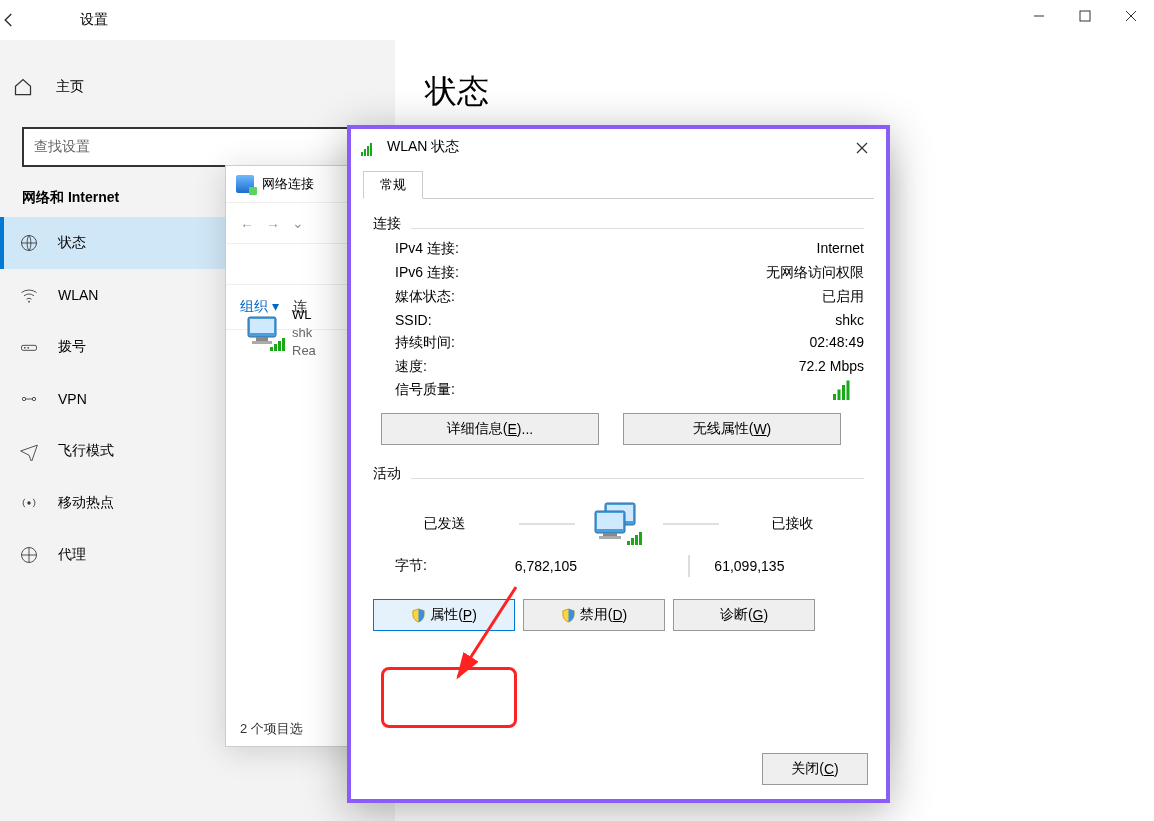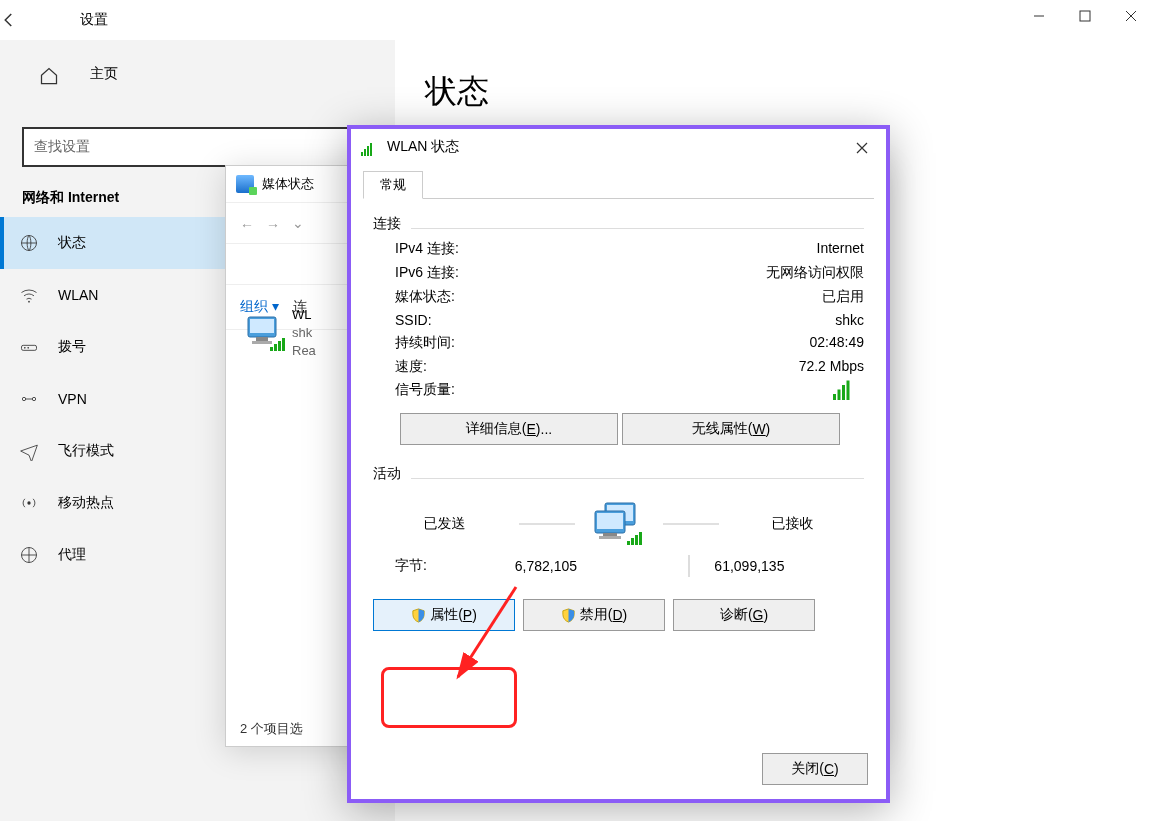--- a/index.html
+++ b/index.html
@@ -3,21 +3,21 @@
 <meta charset="utf-8">
 <style>
 html,body{margin:0;padding:0;font-family:"Microsoft YaHei","Segoe UI",sans-serif;font-size:14px;color:#000;background:#fff;width:1154px;height:821px;overflow:hidden}
 .settings-window{position:absolute;left:0;top:0;width:1154px;height:821px;background:#fff}
 .settings-title{height:40px;display:flex;align-items:center}
 .back-arrow{width:50px;text-align:center;color:#333;font-size:16px}
 .settings-title-text{font-size:14px;margin-left:30px}
 .winctrl{position:absolute;right:0;top:0;display:flex}
 .winctrl div{width:46px;height:32px;display:flex;align-items:center;justify-content:center;color:#444}
 .sidebar{position:absolute;left:0;top:40px;width:395px;height:781px;background:#f3f3f3;padding-top:25px;box-sizing:border-box}
-.home-row{display:flex;align-items:flex-start;height:44px;padding-left:38px;gap:30px}
+.home-row{display:flex;align-items:center;height:44px;padding-left:12px;gap:22px}
 .search-box{margin:18px 22px;height:36px;border:2px solid #333;padding:0 10px;display:flex;align-items:center;background:#fff;color:#666}
 .section-header{font-weight:600;margin:22px 22px 10px}
 .nav-item{display:flex;align-items:center;height:52px;padding-left:18px;gap:18px;cursor:default}
 .nav-item.selected{background:#d0e7f7;border-left:4px solid #0078d4;padding-left:14px}
 .nav-icon{width:22px;height:22px;display:flex;align-items:center;justify-content:center;color:#333}
 .main-area{position:absolute;left:395px;top:40px;right:0;bottom:0;padding:30px 30px}
 .main-title{font-size:32px;font-weight:400}
 .nc-window{position:absolute;left:225px;top:165px;width:660px;height:580px;background:#fff;border:1px solid #ccc;box-shadow:0 4px 30px rgba(0,0,0,.15)}
 .nc-title{height:36px;display:flex;align-items:center;padding-left:10px;gap:8px;font-size:13px;border-bottom:1px solid #eee}
 .nc-icon{width:18px;height:18px;background:linear-gradient(#6fb9ff,#1a6fcc);border-radius:2px;position:relative}
@@ -49,21 +49,21 @@
 .sd-close{position:absolute;right:10px;top:8px;width:28px;height:22px;display:flex;align-items:center;justify-content:center;color:#333;cursor:default}
 .sd-tabs{margin:6px 12px 0;display:flex;border-bottom:1px solid #ccc}
 .sd-tab{border:1px solid #ccc;border-bottom:1px solid #fff;padding:4px 16px;font-size:13px;margin-bottom:-1px;background:#fff}
 .sd-body{padding:10px 22px}
 .group-label{margin:6px 0 4px}
 .hr-line{height:1px;background:#ddd;flex:1;margin-left:10px;margin-top:10px}
 .conn-row{display:flex;justify-content:space-between;padding:3px 0 3px 22px;font-size:14px}
 .sig-row{display:flex;align-items:center;justify-content:space-between;padding:2px 0 2px 22px}
 .sig-row .signal-icon{transform:scale(1.5);transform-origin:right bottom;margin-right:4px}
 .btn{display:inline-flex;align-items:center;justify-content:center;height:30px;border:1px solid #999;background:#efefef;font-size:14px;padding:0 10px;cursor:default}
-.btn-row{display:flex;gap:4px;margin:12px 0 0 27px}
+.btn-row{display:flex;gap:24px;margin:12px 0 0 8px}
 .btn-row .btn{flex:1;max-width:196px}
 .activity{margin-top:14px}
 .activity-head{display:flex;align-items:center}
 .activity-vis{display:flex;align-items:center;justify-content:center;gap:14px;margin:14px 0 6px}
 .activity-lbl{width:120px;text-align:center;font-size:14px}
 .line{width:56px;height:2px;background:#e0e0e0}
 .pc-icon{width:60px;height:46px;position:relative}
 .bytes-row{display:flex;align-items:center;padding:2px 0 2px 22px;font-size:14px}
 .bytes-row .label{width:120px}
 .bytes-row .val{width:150px;text-align:left}
@@ -188,21 +188,21 @@
   </div>
 
   <div class="main-area">
     <div class="main-title">状态</div>
   </div>
 </div>
 
 <div class="nc-window">
   <div class="nc-title">
     <span class="nc-icon"></span>
-    <span>媒体状态</span>
+    <span>网络连接</span>
     <div class="nc-winctrl">
       <div>
           <svg width="11" height="11">
             <line x1="1" y1="6" x2="10" y2="6" stroke="#555"></line>
           </svg>
         </div>
       <div>
           <svg width="11" height="11">
             <rect x="1" y="1" width="9" height="9" stroke="#555" fill="none"></rect>
           </svg>

